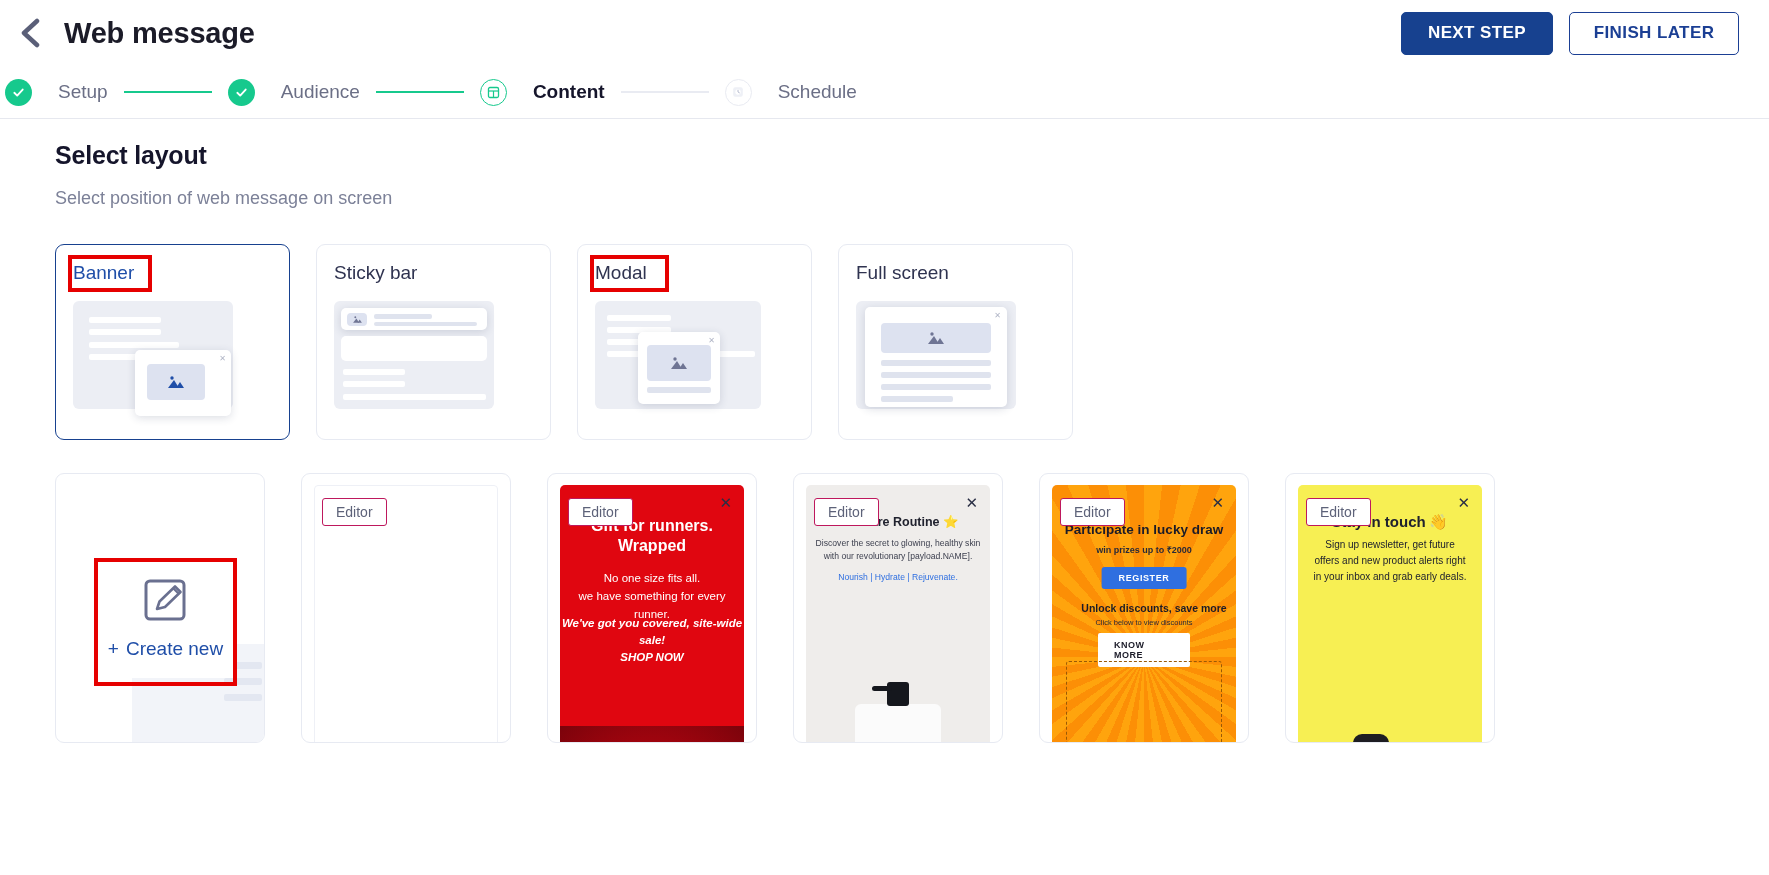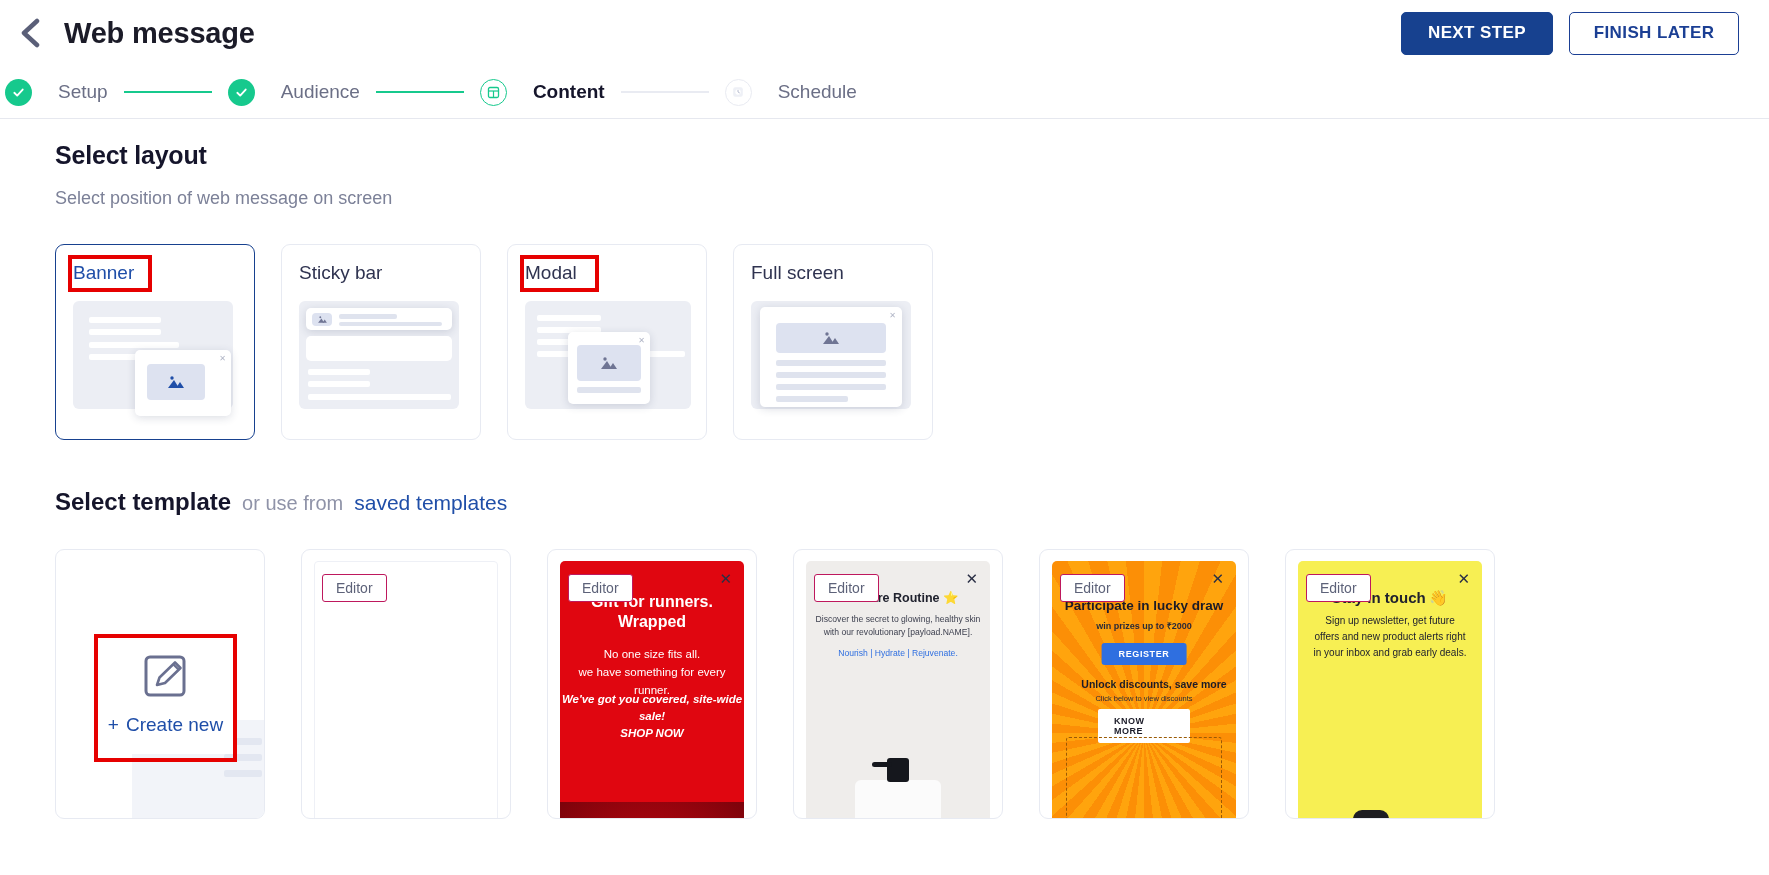--- a/index.html
+++ b/index.html
@@ -106,21 +106,21 @@
     margin-top: 18px;
   }
 
   
   .layout-row {
     display: flex;
     gap: 26px;
     margin-top: 35px;
   }
   .layout-card {
-    width: 200px;
+    width: 235px;
     height: 196px;
     border: 1.2px solid #e7eaf2;
     border-radius: 9px;
     background: #fff;
     padding: 17px 17px 0 17px;
     cursor: pointer;
     position: relative;
     overflow: hidden;
   }
   .layout-card.selected { border: 1.4px solid #17418f; }
@@ -530,25 +530,20 @@
           <div class="tb-line soft" style="left:16px; top:53px; width:110px;"></div>
           <div class="tb-line soft" style="left:16px; top:65px; width:110px;"></div>
           <div class="tb-line soft" style="left:16px; top:77px; width:110px;"></div>
           <div class="tb-line soft" style="left:16px; top:89px; width:72px;"></div>
         </div>
       </div>
     </div>
 
   </div>
 
-  <div class="tpl-head">
-    <span class="t1">Select template</span>
-    <span class="t2">or use from</span>
-    <span class="t3">saved templates</span>
-  </div>
 
   <div class="tpl-row">
 
     <div class="tpl-card create-card">
       <div class="ghost-sheet">
         <div class="g-line" style="top:18px; width:38px;"></div>
         <div class="g-line" style="top:34px; width:38px;"></div>
         <div class="g-line" style="top:50px; width:38px;"></div>
       </div>
       <div class="create-inner">

